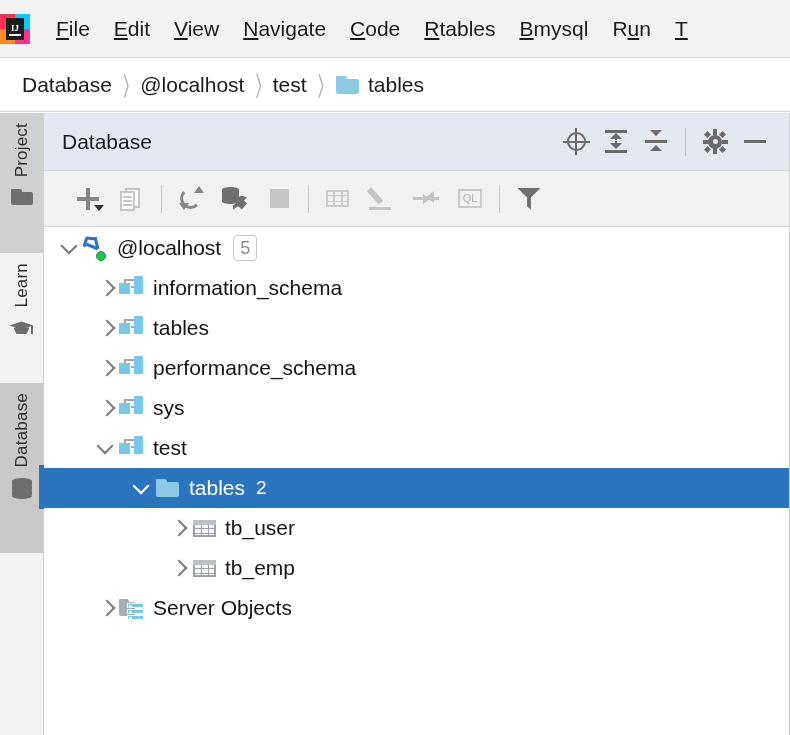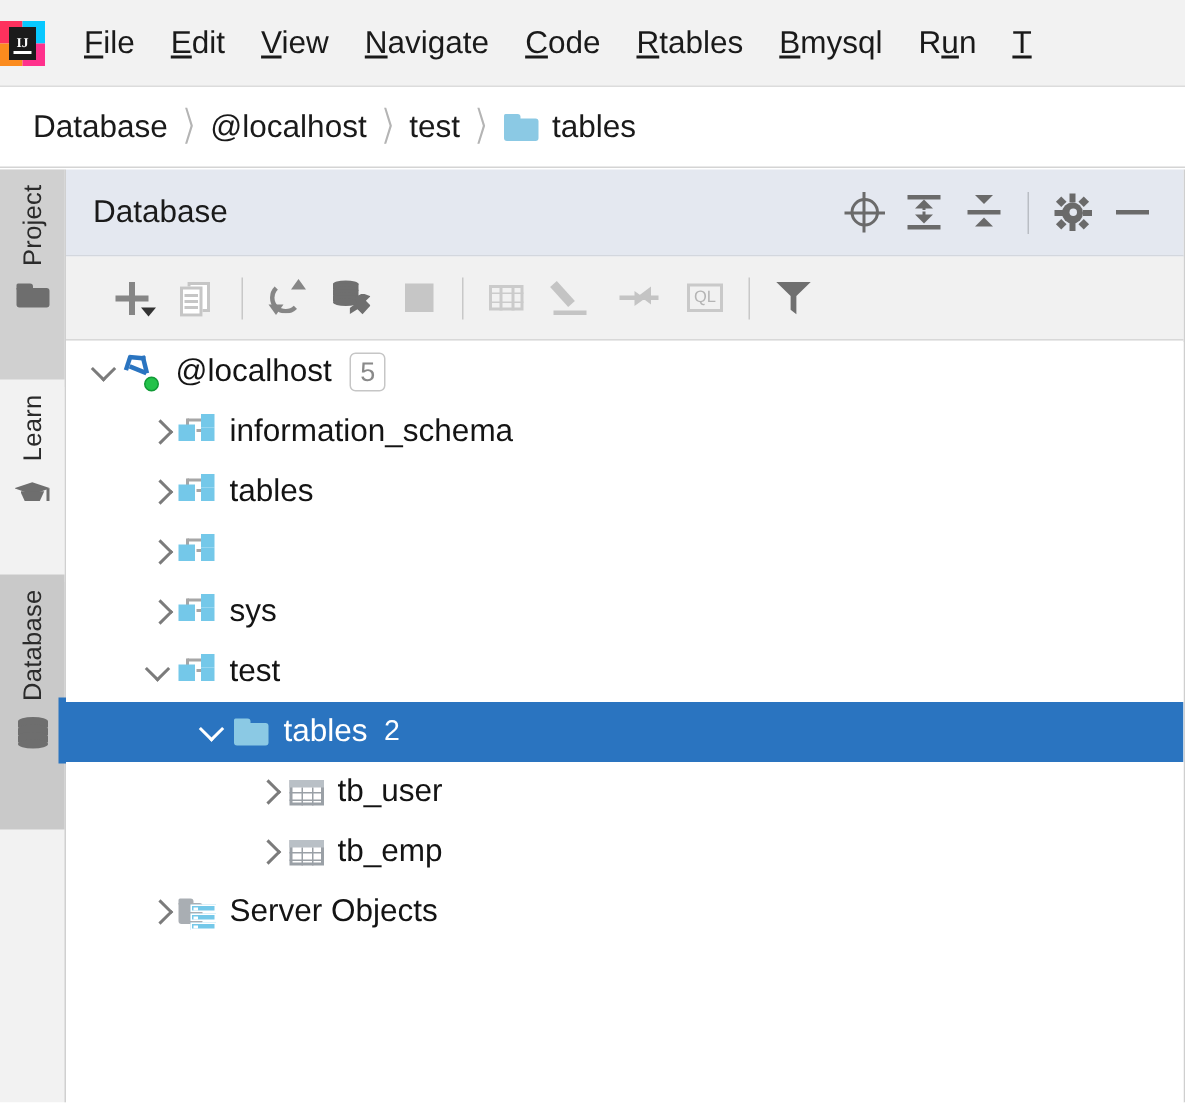--- a/index.html
+++ b/index.html
@@ -622,20 +622,21 @@
             <span class="chev right"></span>
           </span>
           <span class="row-icon">
             <span class="ic-sc-ln" style="left:7px;top:5px;width:10px;height:2px;"></span>
             <span class="ic-sc-ln" style="left:6px;top:5px;width:2px;height:9px;"></span>
             <span class="ic-sc-ln" style="left:13px;top:12px;width:5px;height:2px;"></span>
             <span class="ic-sc-sq" style="left:16px;top:2px;width:9px;height:9px;"></span>
             <span class="ic-sc-sq" style="left:1px;top:9px;width:11px;height:11px;"></span>
             <span class="ic-sc-sq" style="left:16px;top:11px;width:9px;height:9px;"></span>
           </span>
+          <span class="row-label">performance_schema</span>
         </div>
         <div class="row" style="padding-left: 50px;">
           <span class="chev-wrap">
             <span class="chev right"></span>
           </span>
           <span class="row-icon">
             <span class="ic-sc-ln" style="left:7px;top:5px;width:10px;height:2px;"></span>
             <span class="ic-sc-ln" style="left:6px;top:5px;width:2px;height:9px;"></span>
             <span class="ic-sc-ln" style="left:13px;top:12px;width:5px;height:2px;"></span>
             <span class="ic-sc-sq" style="left:16px;top:2px;width:9px;height:9px;"></span>

